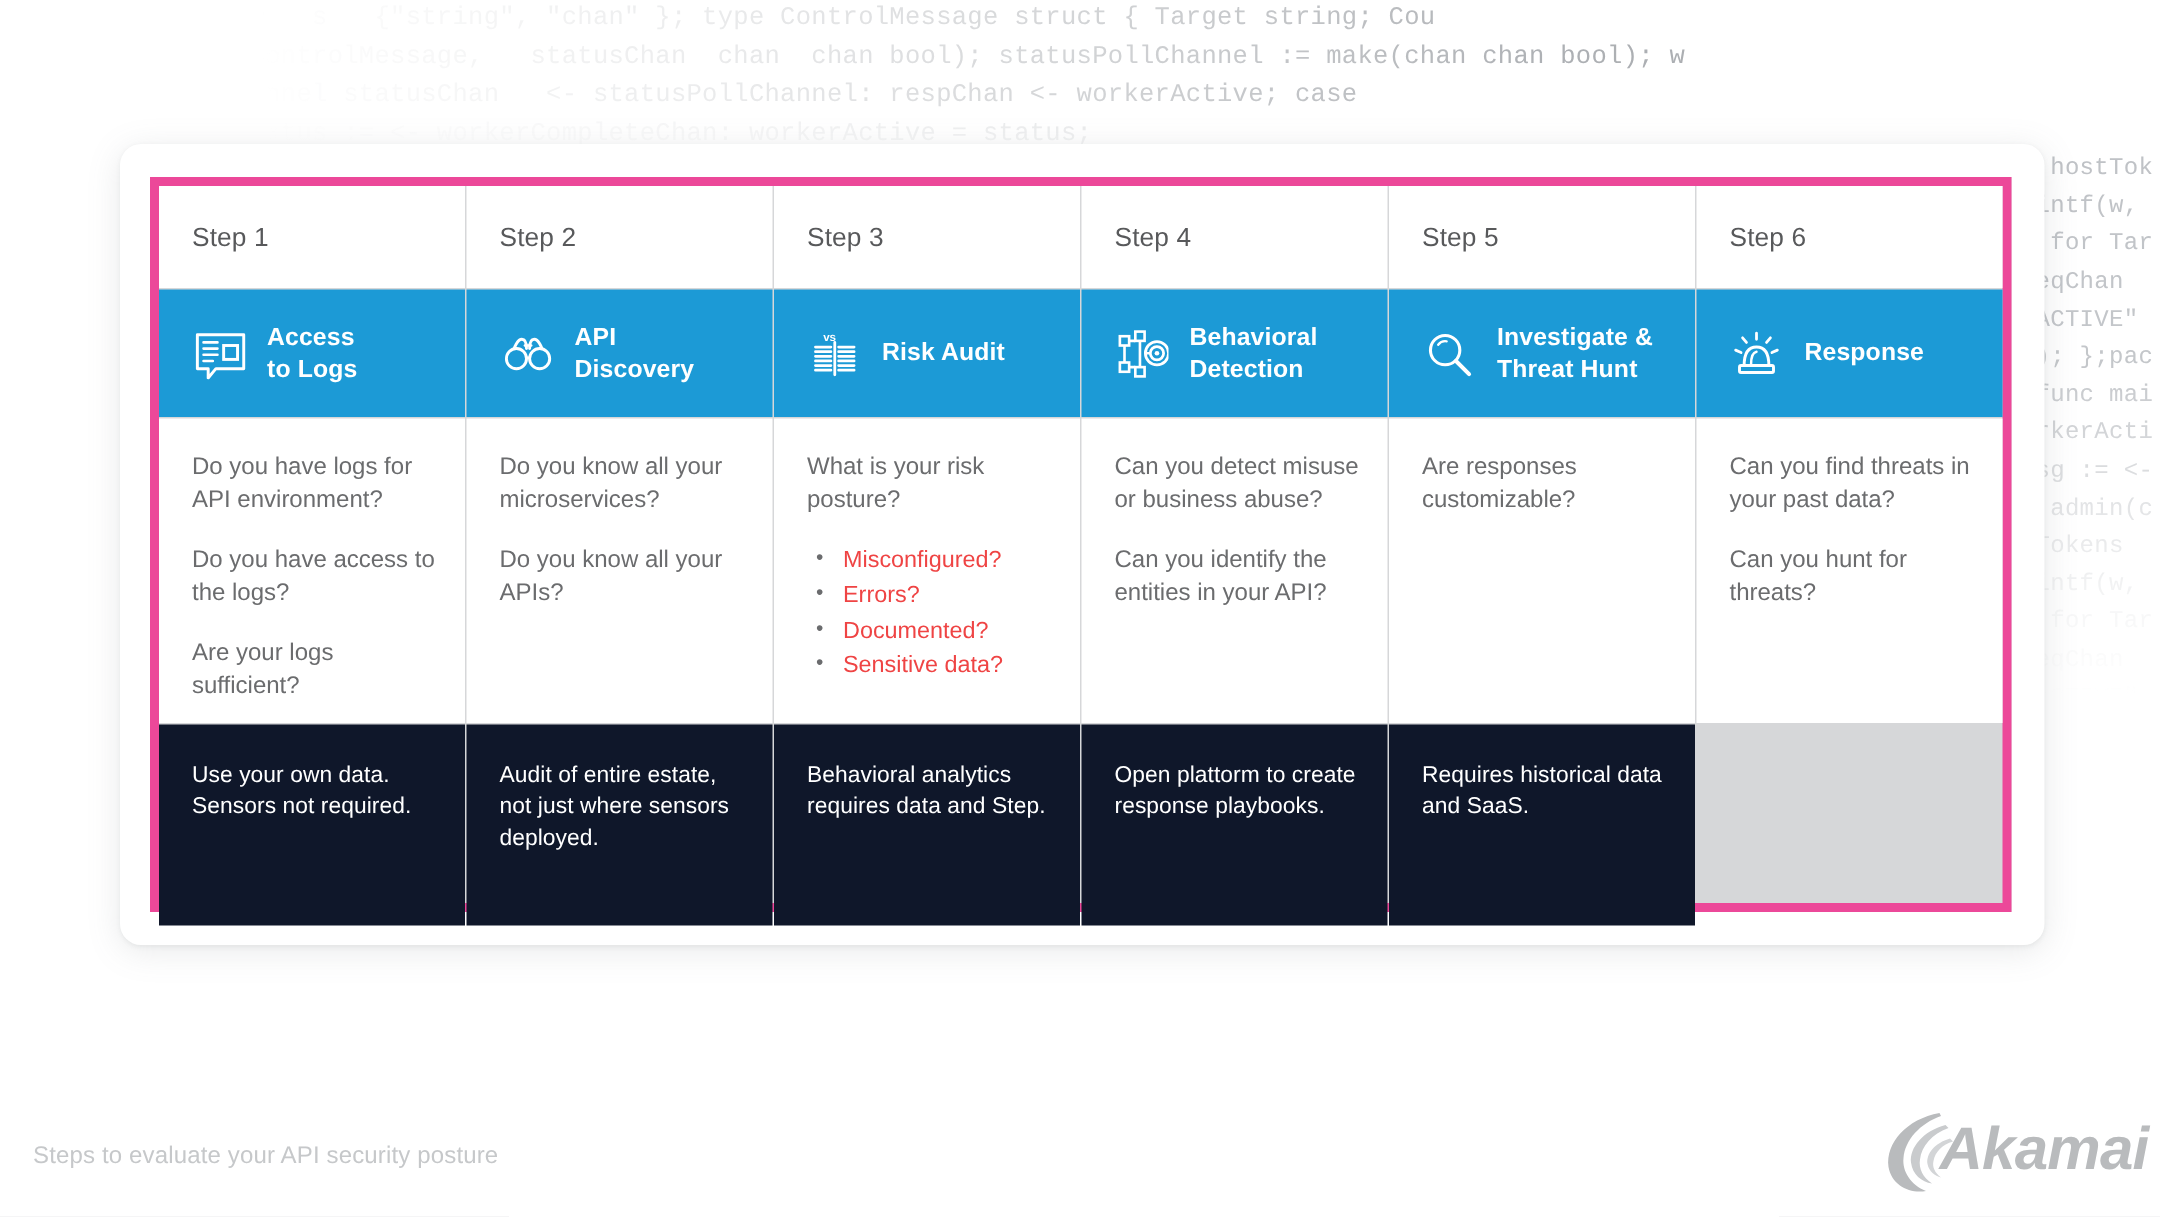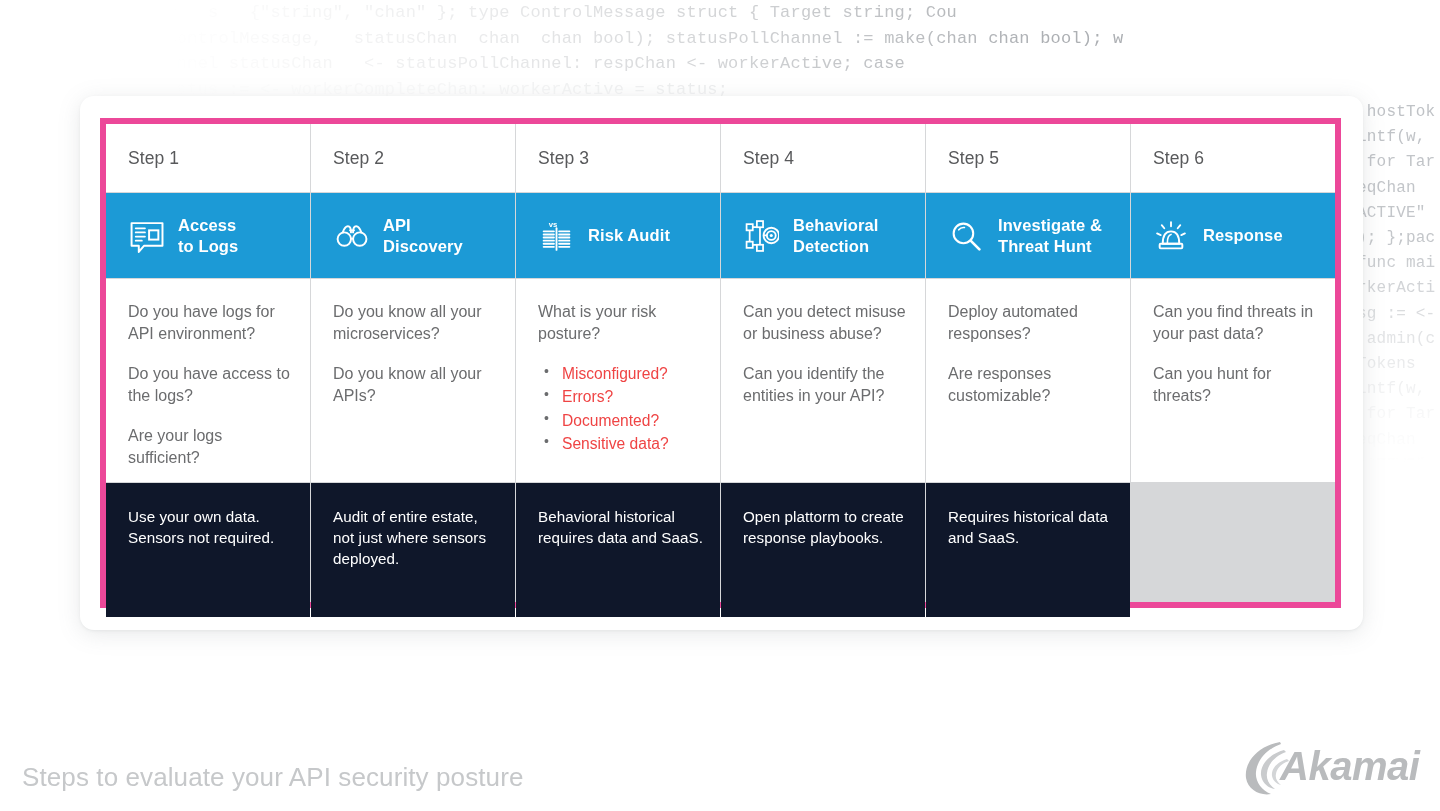--- a/index.html
+++ b/index.html
@@ -161,27 +161,27 @@
     font-size: 15.2px;
     line-height: 1.38;
     letter-spacing: 0.05px;
   }
 
   
   .caption {
     position: absolute;
     left: 22px;
     top: 762px;
-    font-size: 26px;
+    font-size: 16px;
     color: #c6c8ca;
     letter-spacing: 0.1px;
   }
   .logo {
     position: absolute;
-    right: 24px;
+    right: 11px;
     top: 736px;
     width: 176px;
     height: 62px;
   }
   .logo svg { display: block; }
   .logo-word {
     position: absolute;
     left: 40px;
     top: 8px;
     font-size: 40px;
@@ -283,35 +283,34 @@
           <li>Errors?</li>
           <li>Documented?</li>
           <li>Sensitive data?</li>
         </ul>
       </div>
       <div class="cell q-cell">
         <p class="q-para">Can you detect misuse or business abuse?</p>
         <p class="q-para">Can you identify the entities in your API?</p>
       </div>
       <div class="cell q-cell">
-        <p class="q-para">Deploy automated responses?</p>
         <p class="q-para">Are responses customizable?</p>
       </div>
       <div class="cell q-cell">
         <p class="q-para">Can you find threats in your past data?</p>
         <p class="q-para">Can you hunt for threats?</p>
       </div>
       <div class="cell note-cell">
         <div class="note-text">Use your own data. Sensors not required.</div>
       </div>
       <div class="cell note-cell">
         <div class="note-text">Audit of entire estate, not just where sensors deployed.</div>
       </div>
       <div class="cell note-cell">
-        <div class="note-text">Behavioral historical requires data and SaaS.</div>
+        <div class="note-text">Behavioral analytics requires data and Step.</div>
       </div>
       <div class="cell note-cell">
         <div class="note-text">Open plattorm to create response playbooks.</div>
       </div>
       <div class="cell note-cell">
         <div class="note-text">Requires historical data and SaaS.</div>
       </div>
     </div>
 </div>
 

